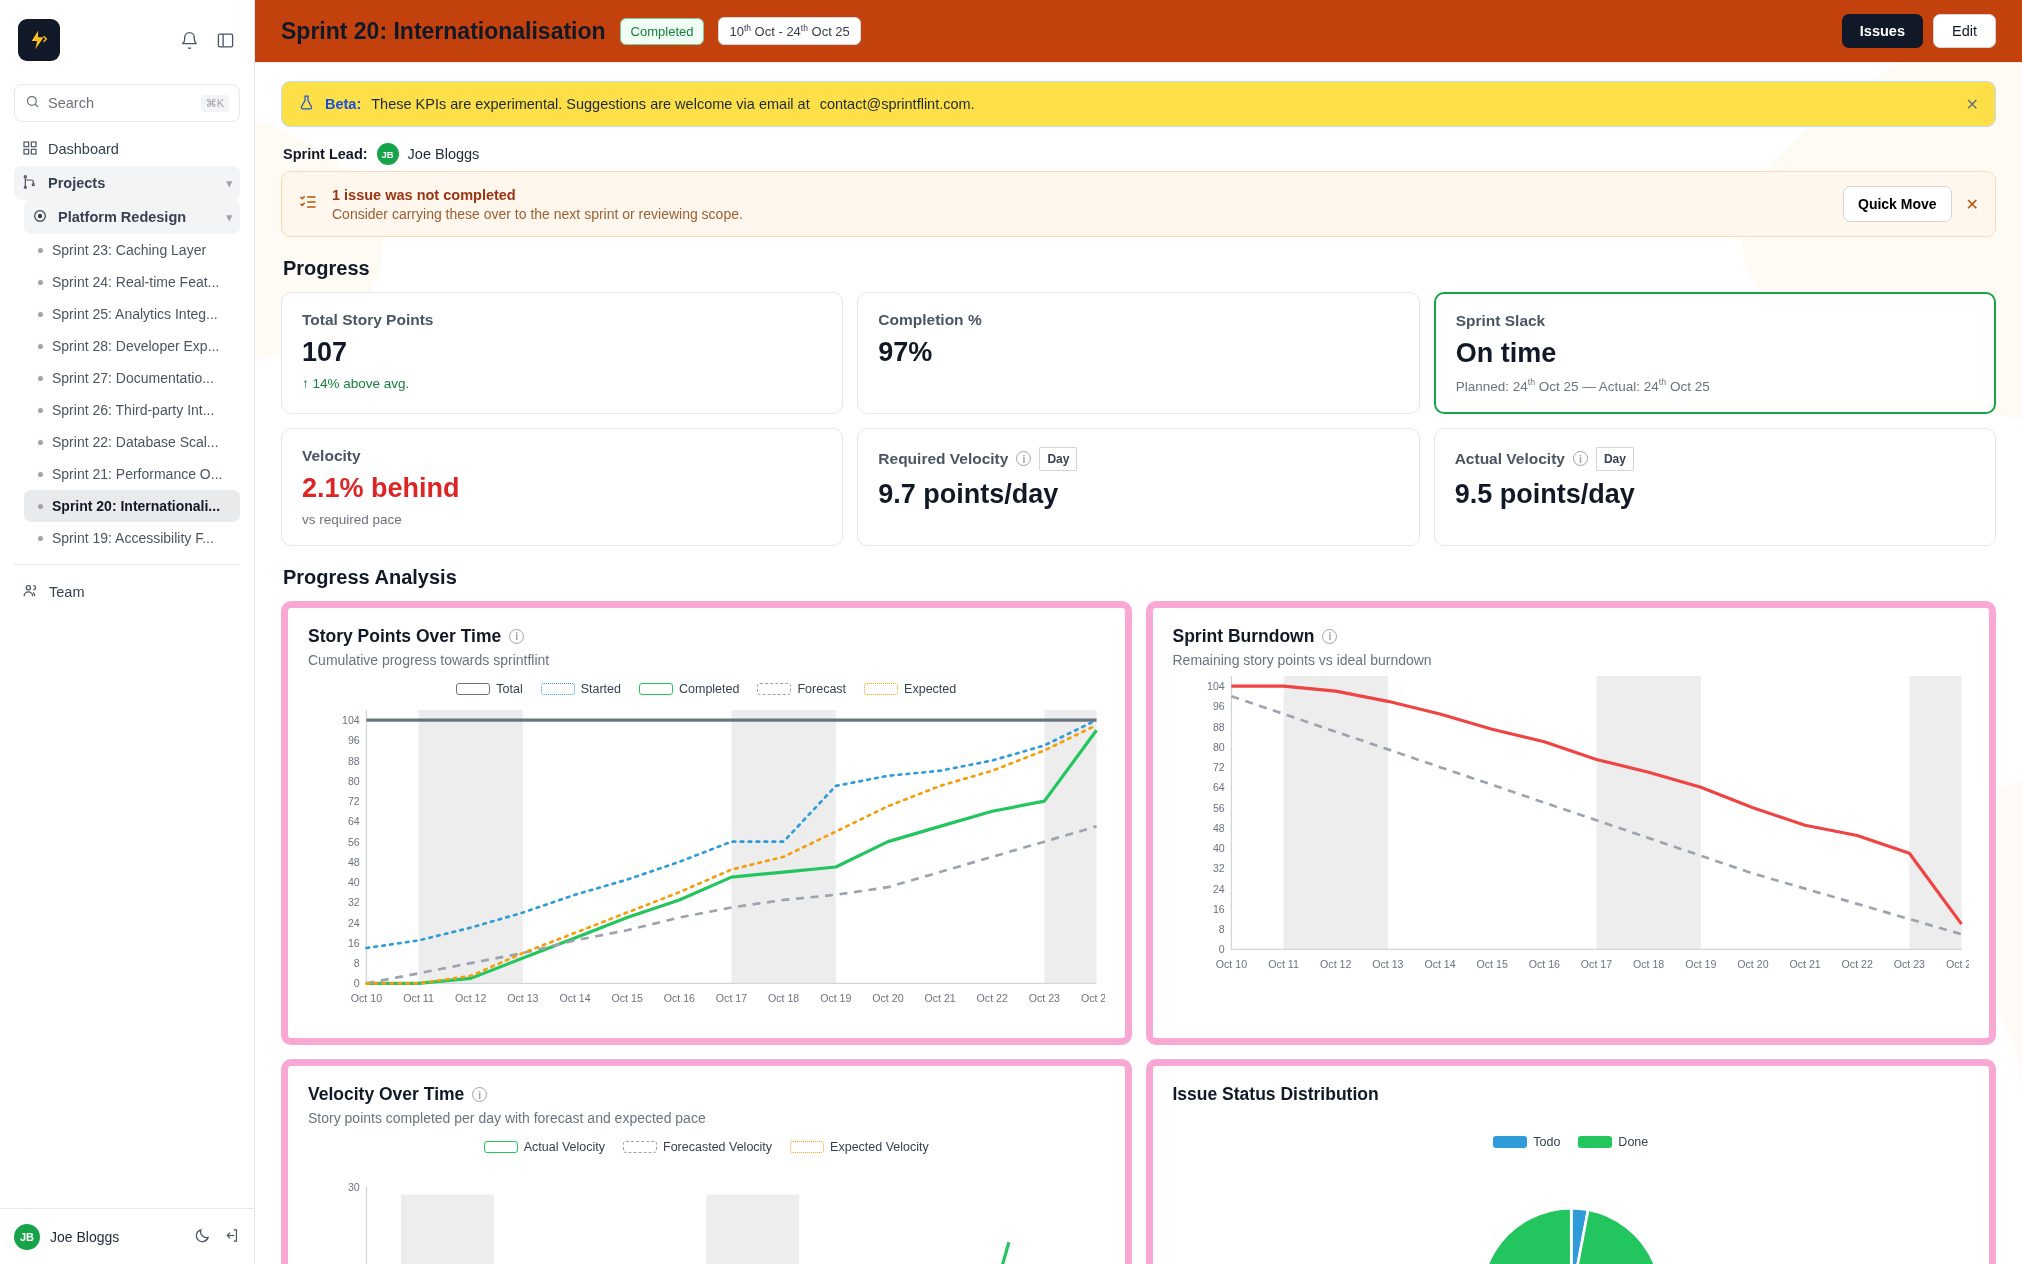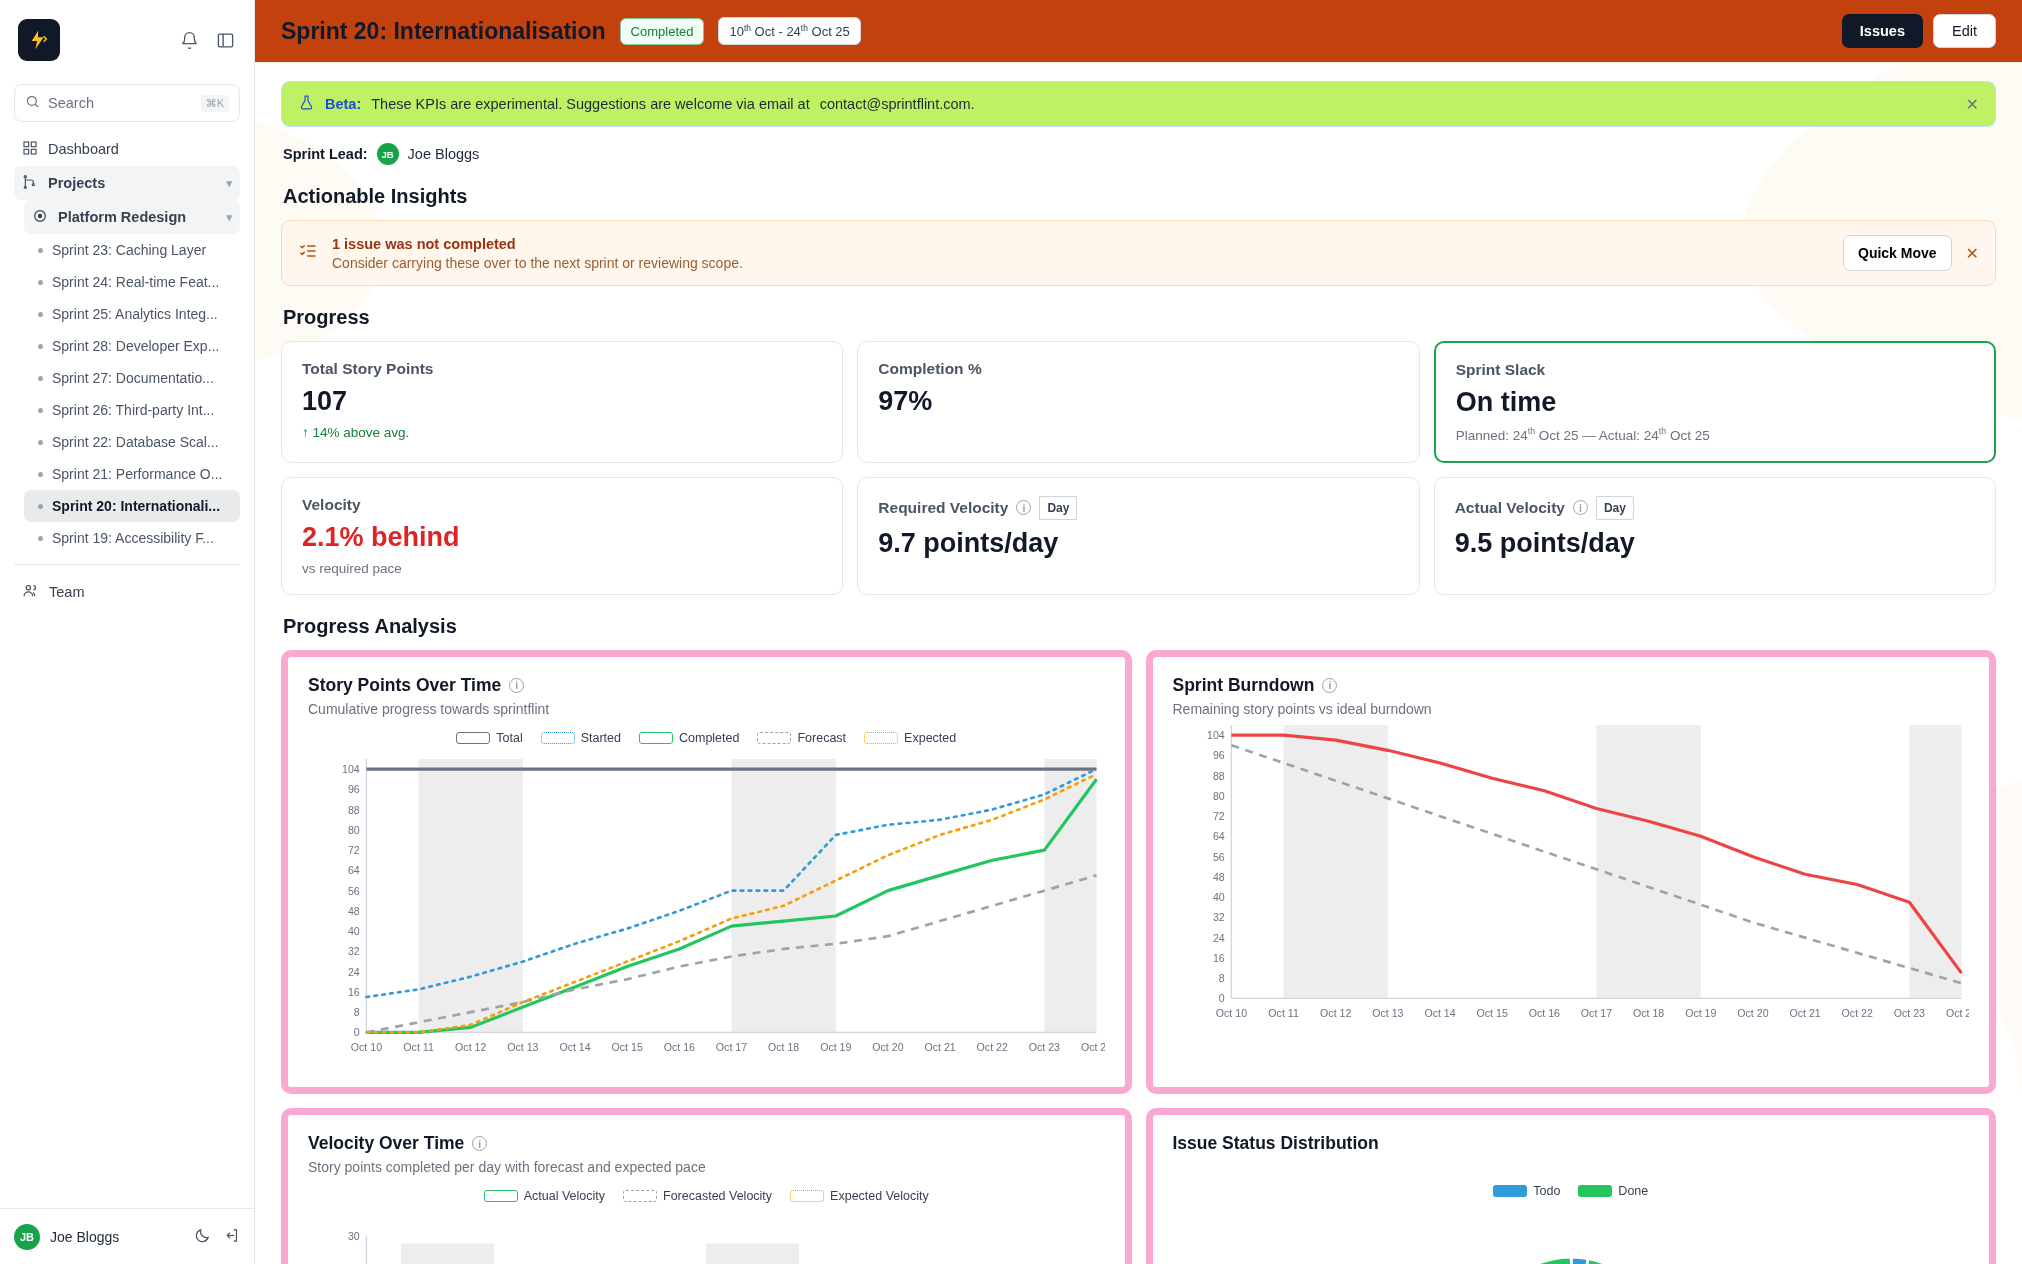--- a/index.html
+++ b/index.html
@@ -75,21 +75,21 @@
   .btn-dark {
     background:#111827; color:#fff; border:none; border-radius:7px;
     padding:9px 18px; font-size:14.5px; font-weight:bold; cursor:pointer;
   }
   .btn-light {
     background:#fff; color:#111827; border:1px solid #d1d5db; border-radius:7px;
     padding:1px 18px; font-size:14.5px; cursor:pointer;
   }
   .content { position:relative; padding:18px 26px 40px 26px; }
   .banner {
-    border:1px solid #bfdbfe; background:#bef264; border-radius:9px;
+    border:1px solid #bfdbfe; background:#fde047; border-radius:9px;
     padding:12px 16px; display:flex; align-items:center; gap:10px; font-size:14.5px;
   }
   .banner b { color:#1d4ed8; }
   .banner .x { margin-left:auto; color:#6b7280; cursor:pointer; font-size:16px; }
   .lead-row { display:flex; align-items:center; gap:9px; margin:16px 0 6px 2px; font-size:14.5px; }
   .lead-row .lbl { font-weight:bold; color:#111827; }
   h2.section { font-size:20px; margin:20px 0 12px 2px; font-weight:bold; color:#111827; }
   .alert {
     border:1px solid #fcd9b6; background:#fff7ed; border-radius:9px;
     padding:14px 16px; display:flex; align-items:center; gap:14px;
@@ -314,21 +314,20 @@
       <span>contact@sprintflint.com.</span>
       <span class="x">✕</span>
     </div>
 
     <div class="lead-row">
       <span class="lbl">Sprint Lead:</span>
       <span class="avatar sm">JB</span>
       <span>Joe Bloggs</span>
     </div>
 
-    <h2 class="section">Actionable Insights</h2>
 
     <div class="alert">
       <span>
         <svg width="20" height="20" viewBox="0 0 24 24" fill="none" stroke="#b45309" stroke-width="1.8">
             <path d="M3 6l2 2 3-3"></path>
             <path d="M3 14l2 2 3-3"></path>
             <line x1="11" y1="6" x2="21" y2="6"></line>
             <line x1="11" y1="12" x2="21" y2="12"></line>
             <line x1="11" y1="18" x2="21" y2="18"></line>
           </svg>

